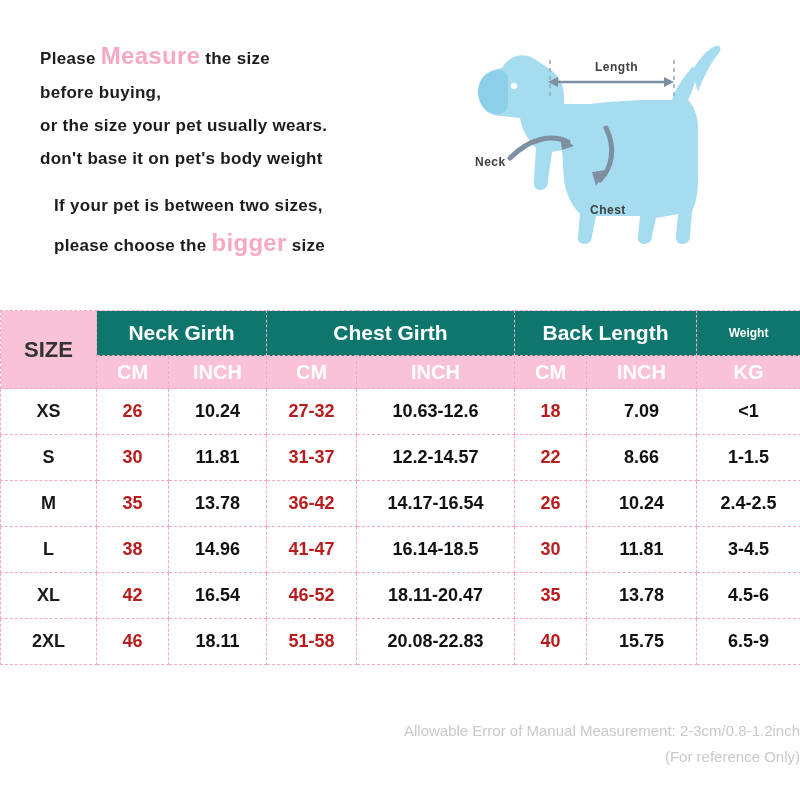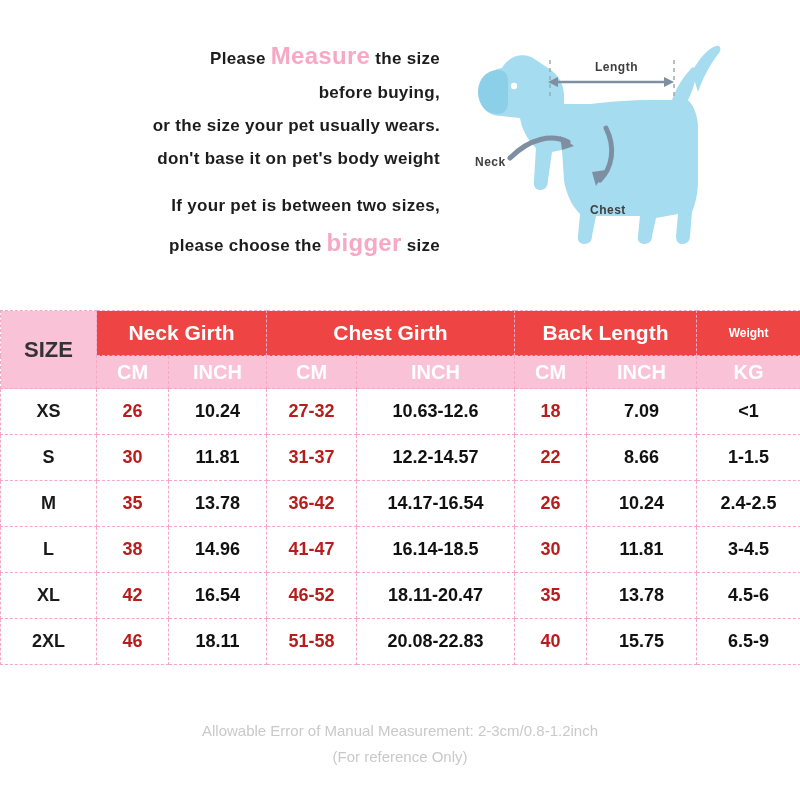--- a/index.html
+++ b/index.html
@@ -13,21 +13,20 @@
     font-family: "Liberation Sans", sans-serif;
     color: #222;
     position: relative;
     overflow: hidden;
   }
 
   
   .top {
     position: relative;
     height: 290px;
-    text-align: right;
   }
 
   .intro {
     position: absolute;
     left: 40px;
     top: 42px;
     width: 400px;
   }
   .intro .line {
     font-size: 17px;
@@ -81,21 +80,21 @@
     table-layout: fixed;
   }
   table.size-table th,
   table.size-table td {
     border: 1px dashed #f4a8c6;
     text-align: center;
     vertical-align: middle;
   }
   
   .hdr-top th {
-    background: #ef4444;
+    background: #0f766e;
     color: #ffffff;
     font-size: 21px;
     font-weight: bold;
     height: 40px;
     padding: 2px 0;
   }
   .hdr-top th.weight-h {
     font-size: 12px;
   }
   .hdr-top th.size-h {
@@ -144,21 +143,21 @@
   col.c-bcm   { width: 72px; }
   col.c-binch { width: 110px; }
   col.c-kg    { width: 104px; }
 
   
   .footer {
     position: absolute;
     left: 0;
     top: 718px;
     width: 800px;
-    text-align: center;
+    text-align: right;
     color: #c9c9c9;
     font-size: 15px;
     line-height: 26px;
   }
 </style>
 </head>
 <body>
 
 <div class="top">
 

